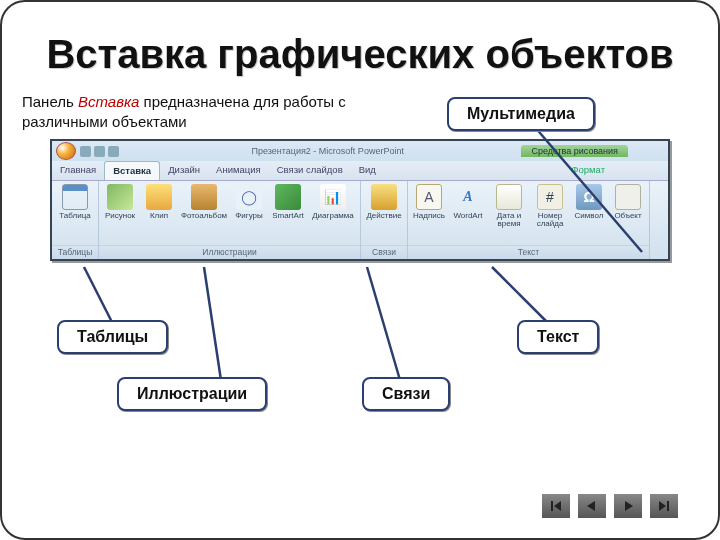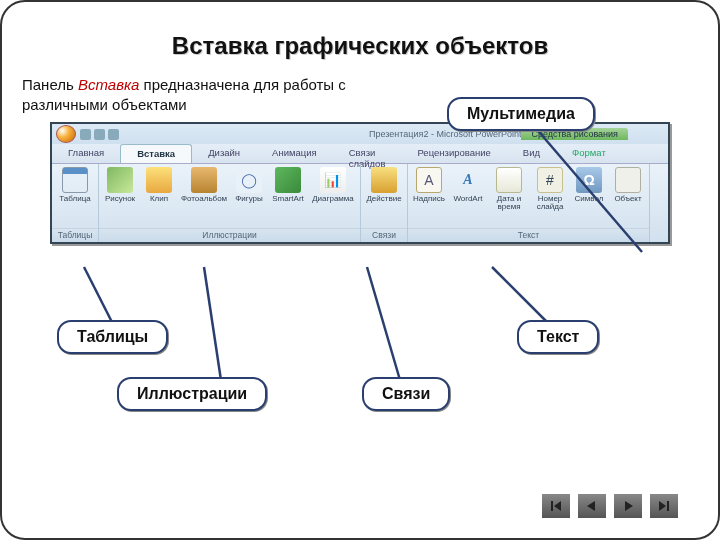--- a/index.html
+++ b/index.html
@@ -1,29 +1,29 @@
 <!DOCTYPE html>
 <html><head>
 <meta charset="utf-8">
 <style>
 * { box-sizing: border-box; margin: 0; padding: 0; }
 body { font-family: Arial, sans-serif; background: #fff; width: 720px; height: 540px; position: relative; }
 .slide { width: 720px; height: 540px; border: 2px solid #333; border-radius: 25px; position: relative; padding: 20px; }
-.title { font-size: 24px; font-weight: bold; color: #111; text-align: center; margin: 10px 0 15px; text-shadow: 1px 1px 0 #ccc; }
+.title { font-size: 40px; font-weight: bold; color: #111; text-align: center; margin: 10px 0 15px; text-shadow: 1px 1px 0 #ccc; }
 .subtitle { font-size: 15px; font-weight: normal; color: #111; width: 340px; line-height: 1.3; }
 .subtitle .em { color: #b00; font-style: italic; }
 .ribbon-wrap { margin: 8px auto 0; width: 620px; border: 2px solid #345; box-shadow: 2px 2px 0 #999; background: #cfe4f7; }
 .titlebar { height: 20px; background: linear-gradient(#dce9f5,#cfe0ef); display: flex; align-items: center; font-size: 9px; color: #446; }
 .orb { width: 20px; height: 18px; margin: 1px 4px; border-radius: 50%; background: radial-gradient(circle at 30% 30%, #fff, #f7b13a 40%, #c7630a); border: 1px solid #a55; }
 .qat { display: flex; gap: 3px; margin-right: 15px; }
 .qat span { width: 11px; height: 11px; background: #8ab; border-radius: 2px; }
-.doctitle { flex: 1; text-align: right; color: #567; font-size: 9px; }
+.doctitle { flex: 1; text-align: center; color: #567; font-size: 9px; }
 .ctx { background: linear-gradient(#a5d39a,#6fb85f); padding: 1px 10px; font-size: 9px; color: #234; border-radius: 3px 3px 0 0; margin-right: 40px;}
 .tabs { height: 20px; background: linear-gradient(#e5eef7,#d7e3ef); display: flex; font-size: 9.5px; color: #446; border-bottom: 1px solid #aac; }
-.tab { padding: 3px 16px; }
+.tab { padding: 3px 8px; }
 .tab.active { background: #f5f9fc; border: 1px solid #9bc; border-bottom: none; border-radius: 3px 3px 0 0; color: #234; font-weight: bold;}
 .tab.ctxtab { color: #2a6; }
 .ribbon { height: 78px; background: linear-gradient(#eaf2f9,#d2e1ee); display: flex; }
 .group { border-right: 1px solid #b5c9db; display: flex; flex-direction: column; }
 .grow { flex: 1; display: flex; align-items: flex-start; padding: 3px 2px 0; gap: 1px; }
 .gbtn { display: flex; flex-direction: column; align-items: center; width: 42px; font-size: 8px; color: #345; text-align: center; line-height: 1.05; cursor: default; }
 .gbtn.sm { width: 38px; }
 .gbtn.lg { width: 50px; }
 .gic { width: 26px; height: 26px; border-radius: 3px; margin-bottom: 2px; display: flex; align-items: center; justify-content: center; font-size: 14px; }
 .gname { font-size: 8.5px; color: #567; text-align: center; padding: 1px 0 2px; background: linear-gradient(#d8e5f0,#cadaea); border-top: 1px solid #c4d4e4;}
@@ -36,21 +36,21 @@
 .ic-smart { background: linear-gradient(135deg,#5eb85e,#3a8a3a); }
 .ic-chart { background: linear-gradient(#fff,#eee); }
 .ic-link { background: radial-gradient(circle,#b8d8f0,#5a90c8); border-radius: 50%; }
 .ic-action { background: linear-gradient(#f8e080,#d8a030); }
 .ic-txt { background: #f8f8f0; border: 1px solid #b8a870; color: #557; }
 .ic-hdr { background: #f0f0e4; border: 1px solid #c9c090; }
 .ic-wart { color: #3878b8; font-weight: bold; font-style: italic; font-family: Georgia; }
 .ic-date { background: linear-gradient(#fff,#e8e8d8); border: 1px solid #b8b890; }
 .ic-sym { background: linear-gradient(#a8c8e8,#7098c0); color: #fff; font-weight: bold; }
 .ic-obj { background: #f0f0ea; border: 1px solid #b0b0a0; }
-.callout { position: absolute; background: #fff; border: 2.5px solid #2a3f6f; border-radius: 14px; padding: 6px 18px; font-size: 16px; font-weight: bold; color: #111; box-shadow: 1px 1px 0 #888; }
+.callout { position: absolute; background: #fff; border: 2.5px solid #2a3f6f; border-radius: 8px; padding: 6px 18px; font-size: 16px; font-weight: bold; color: #111; box-shadow: 1px 1px 0 #888; }
 svg.lines { position: absolute; top: 0; left: 0; width: 720px; height: 540px; pointer-events: none; }
 svg.lines line { stroke: #2a3f6f; stroke-width: 2.5; }
 .navbtns { position: absolute; right: 40px; bottom: 20px; display: flex; gap: 8px; }
 .nbtn { width: 28px; height: 24px; background: linear-gradient(#888,#555); display: flex; align-items: center; justify-content: center; cursor: pointer; }
 .nbtn svg { width: 14px; height: 14px; }
 </style>
 </head>
 <body>
 
 <div class="slide">
@@ -69,21 +69,20 @@
         </div>
       <div class="doctitle">Презентация2 - Microsoft PowerPoint</div>
       <div class="ctx">Средства рисования</div>
     </div>
     <div class="tabs">
       <div class="tab">Главная</div>
       <div class="tab active">Вставка</div>
       <div class="tab">Дизайн</div>
       <div class="tab">Анимация</div>
       <div class="tab">Связи слайдов</div>
-      <div class="tab">Рецензирование</div>
       <div class="tab">Вид</div>
       <div class="tab ctxtab" style="margin-left:auto;margin-right:55px">Формат</div>
     </div>
     <div class="ribbon">
       <div class="group">
         <div class="grow">
           <div class="gbtn">
               <div class="gic ic-table"></div>
               <span>Таблица</span>
             </div>

